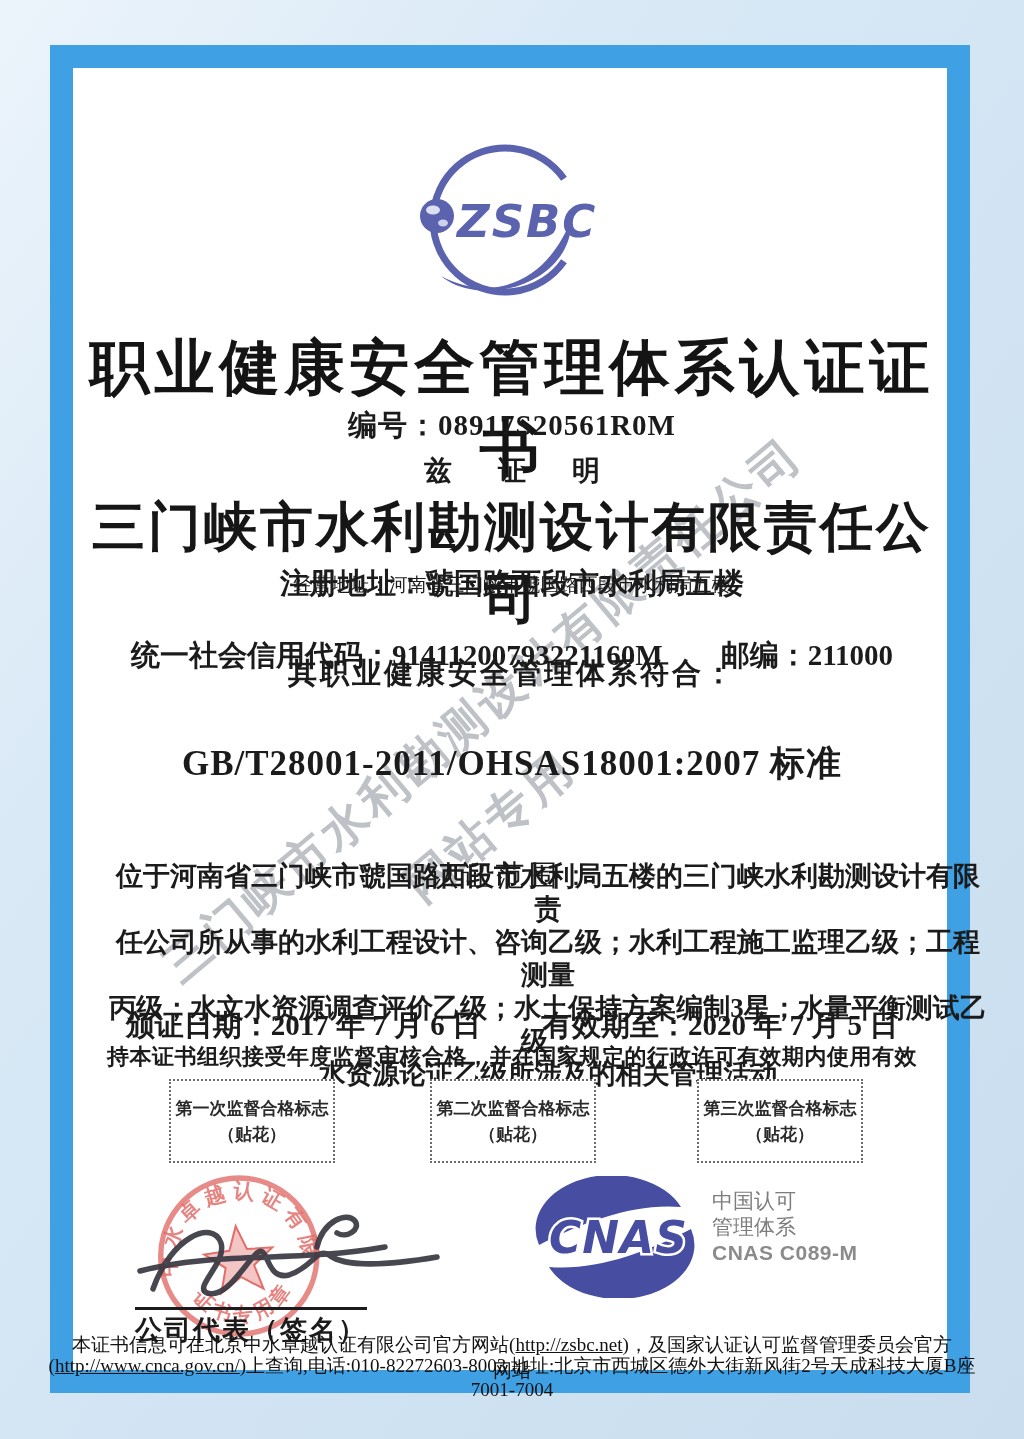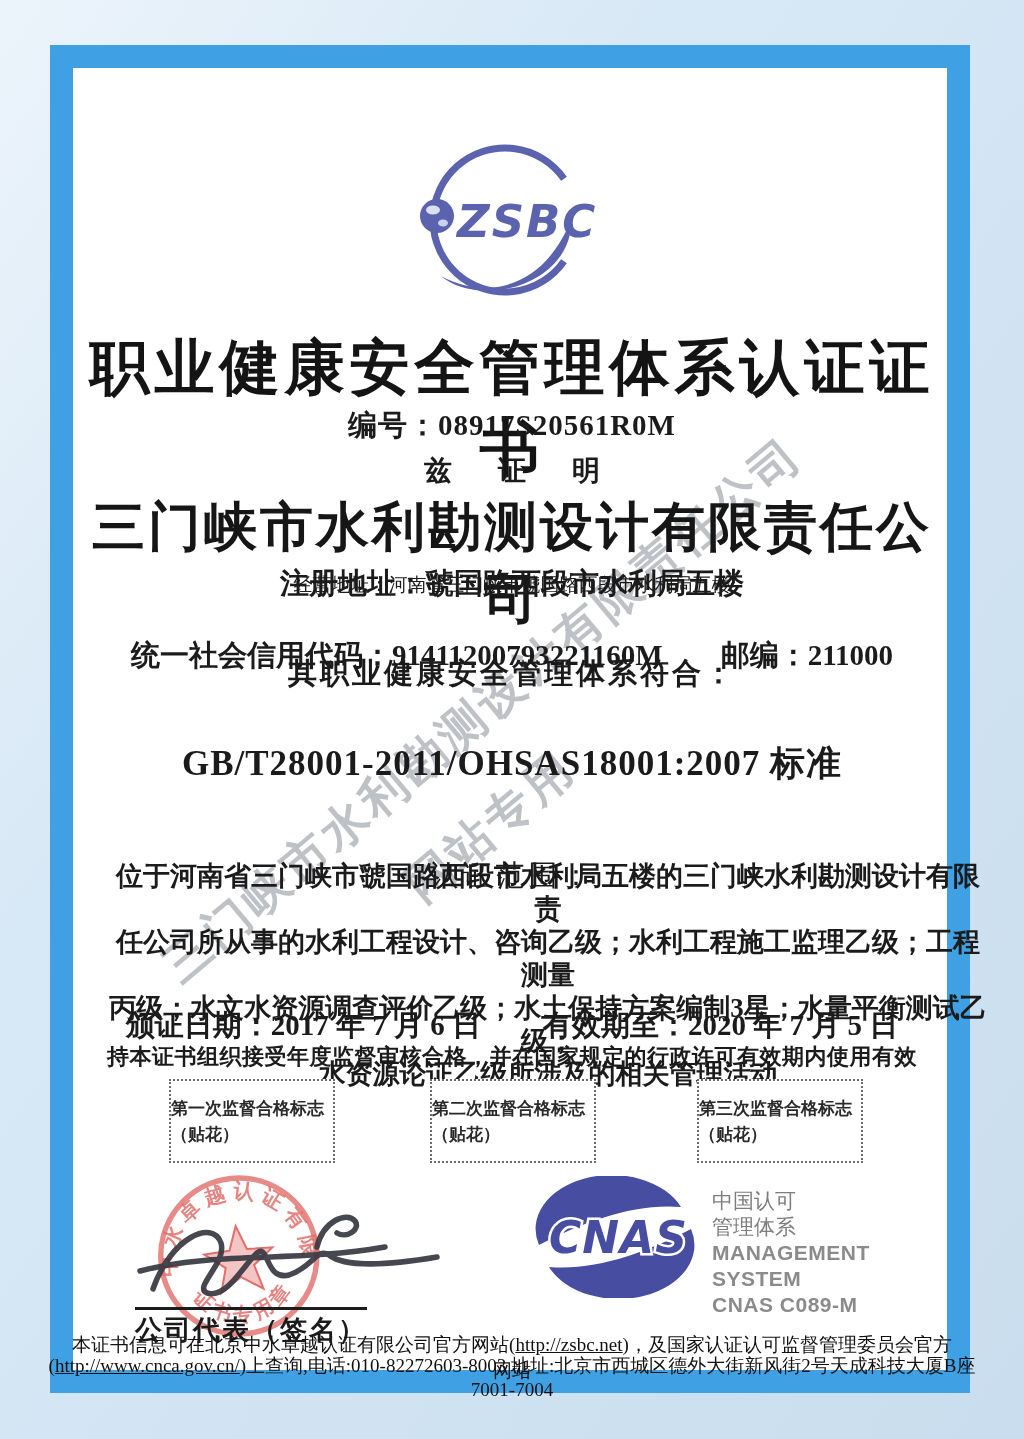--- a/index.html
+++ b/index.html
@@ -32,21 +32,21 @@
   .codeline .gap{display:inline-block; width:58px;}
   .system{top:654px; font-size:29px; font-weight:700; letter-spacing:3px;}
   .standard{top:740px; font-size:35px; font-weight:700; letter-spacing:1px;}
   .scopelabel{top:856px; font-size:29px; font-weight:400; letter-spacing:4px;}
   .scope{top:860px; font-size:27px; font-weight:700; line-height:33px;margin-left:36px;}
   .dates{top:1006px; font-size:29px; font-weight:700; display:flex; justify-content:center; gap:62px;}
   .note{top:1042px; font-size:22px; font-weight:700; letter-spacing:.5px;}
   .supbox{
     position:absolute; z-index:2; top:1079px; width:162px; height:80px;
     border:2px dotted #6b6b6b; display:flex; flex-direction:column;
-    justify-content:center; gap:3px;
+    justify-content:center; align-items:center; gap:3px;
     font-size:17px; font-weight:700; color:#2a2a2a; background:#fff;
   }
   .b1{left:169px;} .b2{left:430px;} .b3{left:697px;}
   .sigline{left:135px; top:1307px; width:232px; height:3px; background:#1c1c1c; z-index:4;}
   .siglabel{left:110px; top:1312px; width:282px; text-align:center; font-size:27px;
     font-weight:700; letter-spacing:2px; z-index:4;}
   .cnastext{left:712px; top:1188px; width:220px; z-index:2;
     font-family:"Liberation Sans","DejaVu Sans",sans-serif;}
   .cnastext div{font-size:21px; line-height:26px; color:#7d7d7d;}
   .cnastext .en{font-weight:700; color:#8b8b8b; letter-spacing:.5px;}
@@ -153,19 +153,18 @@
         <text x="-66" y="16" font-size="44" font-weight="bold" font-style="italic" letter-spacing="1" fill="#474DA1" stroke="#ffffff" stroke-width="5" paint-order="stroke" font-family="&quot;DejaVu Sans&quot;,sans-serif">CNAS</text>
       </g>
     </svg>
   </div>
 
   <div class="abs siglabel">公司代表（签名）</div>
 
   <div class="cnastext abs">
     <div>中国认可</div>
     <div>管理体系</div>
-    <div class="en">MANAGEMENT SYSTEM</div>
     <div class="en">CNAS C089-M</div>
   </div>
 
   <div class="abs center footer1"><span>本证书信息可在北京中水卓越认证有限公司官方网站(</span><u>http://zsbc.net</u><span>)，及国家认证认可监督管理委员会官方网站</span></div>
   <div class="abs footer2"><span>(</span><u>http://www.cnca.gov.cn/</u><span>)上查询,电话:010-82272603-8003 地址:北京市西城区德外大街新风街2号天成科技大厦B座7001-7004</span></div>
 </div>
 
 </body></html>

